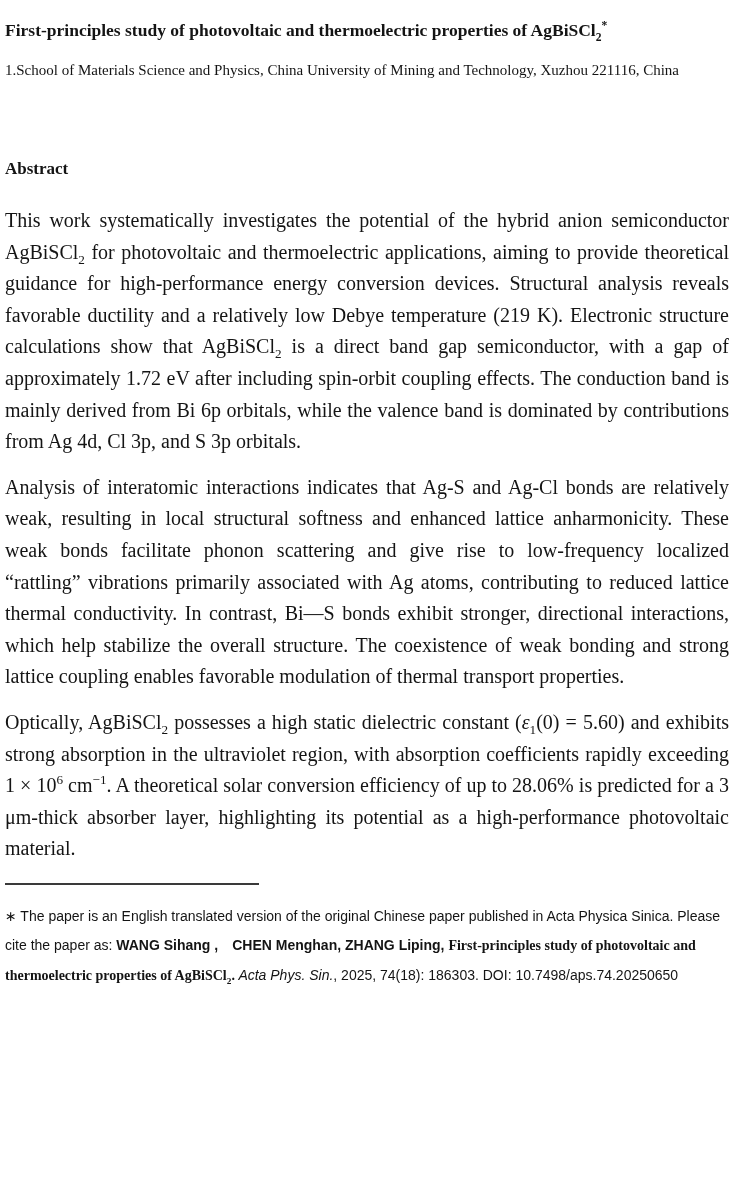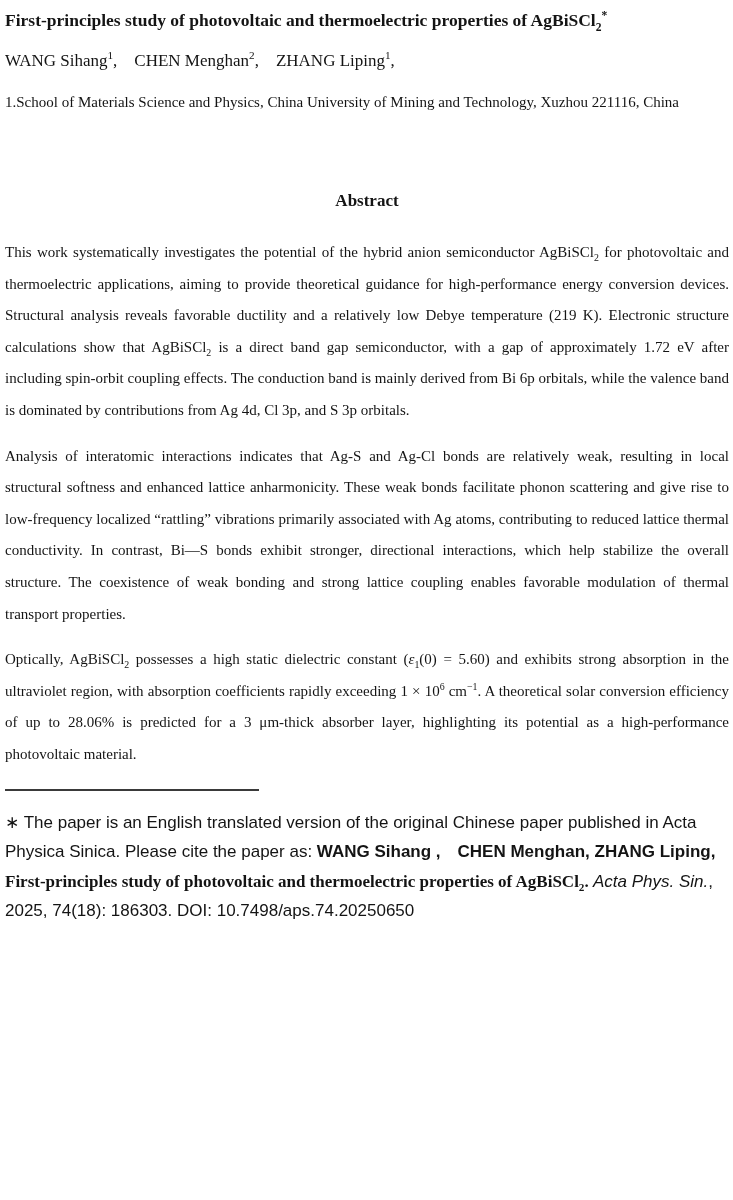--- a/index.html
+++ b/index.html
@@ -1,20 +1,20 @@
 <!DOCTYPE html>
 <html><head>
 <meta charset="utf-8">
 <style>
   html,body{margin:0;padding:0;background:#ffffff;}
   .page{
     position:relative;
     width:733px;height:1200px;
     box-sizing:border-box;
-    padding:6px 4px 0 5px;
+    padding:16px 4px 0 5px;
     background:#ffffff;
     color:#141414;
     font-family:"Liberation Serif","DejaVu Serif",serif;
     overflow:hidden;
   }
   h1.paper-title{
     font-size:17.5px;font-weight:bold;
     line-height:28px;margin:0 0 12px 0;
     white-space:nowrap;
   }
@@ -22,51 +22,50 @@
     font-size:17px;line-height:30px;
     margin:0 0 12px 0;white-space:nowrap;
   }
   .affil{
     font-size:15px;line-height:29px;
     margin:0 0 20px 0;text-align:justify;
   }
   .affil:nth-of-type(2){margin-bottom:0;}
   h2.abstract-heading{
     font-size:17px;font-weight:bold;
-    line-height:28px;margin:70px 0 0 0;text-align:center;
+    line-height:28px;margin:70px 0 0 0;
   }
   p.para{
-    font-size:15px;line-height:31.6px;
+    font-size:20px;line-height:31.6px;
     text-align:justify;margin:14px 0 0 0;
   }
   p.para.first{margin-top:22px;}
   .footnote-sep{
     width:254px;height:2px;background:#3a3a3a;
     margin:18px 0 17px 0;
   }
   p.footnote{
     font-family:"Liberation Sans","DejaVu Sans",sans-serif;
-    font-size:17px;line-height:29.6px;margin:0;
+    font-size:14px;line-height:29.6px;margin:0;
     text-align:left;
   }
   .b{font-weight:bold;}
   .i{font-style:italic;}
   .serif{font-family:"Liberation Serif","DejaVu Serif",serif;}
   sub,sup{font-size:66%;line-height:0;}
   sup{vertical-align:super;}
   sub{vertical-align:sub;}
 </style>
 </head>
 <body>
 
 <div class="page">
 
   <h1 class="paper-title"><span>First-principles study of photovoltaic and thermoelectric properties of AgBiSCl</span><sub>2</sub><sup>*</sup></h1>
 
-  <p class="authors"><span>WANG Sihang</span><sup>1</sup><span>, </span><span>CHEN Menghan</span><sup>2</sup><span>, </span><span>ZHANG Liping</span><sup>1</sup><span>,</span></p>
 
   <p class="affil">1.School of Materials Science and Physics, China University of Mining and Technology, Xuzhou 221116, China</p>
 
 
   <h2 class="abstract-heading">Abstract</h2>
 
   <p class="para first"><span>This work systematically investigates the potential of the hybrid anion semiconductor AgBiSCl</span><sub>2</sub><span> for photovoltaic and thermoelectric applications, aiming to provide theoretical guidance for high-performance energy conversion devices. Structural analysis reveals favorable ductility and a relatively low Debye temperature (219 K). Electronic structure calculations show that AgBiSCl</span><sub>2</sub><span> is a direct band gap semiconductor, with a gap of approximately 1.72 eV after including spin-orbit coupling effects. The conduction band is mainly derived from Bi 6p orbitals, while the valence band is dominated by contributions from Ag 4d, Cl 3p, and S 3p orbitals.</span></p>
 
   <p class="para"><span>Analysis of interatomic interactions indicates that Ag-S and Ag-Cl bonds are relatively weak, resulting in local structural softness and enhanced lattice anharmonicity. These weak bonds facilitate phonon scattering and give rise to low-frequency localized “rattling” vibrations primarily associated with Ag atoms, contributing to reduced lattice thermal conductivity. In contrast, Bi—S bonds exhibit stronger, directional interactions, which help stabilize the overall structure. The coexistence of weak bonding and strong lattice coupling enables favorable modulation of thermal transport properties.</span></p>
 

